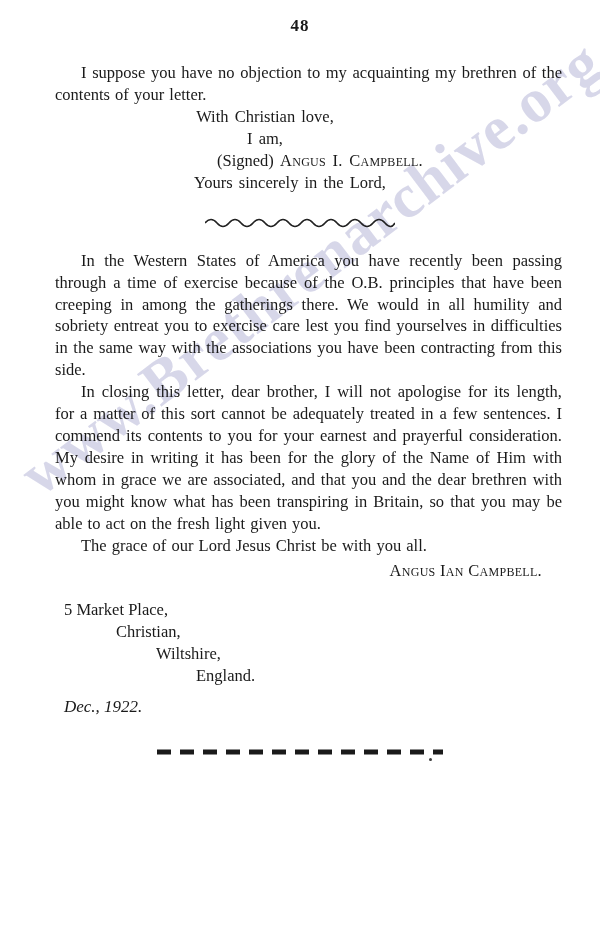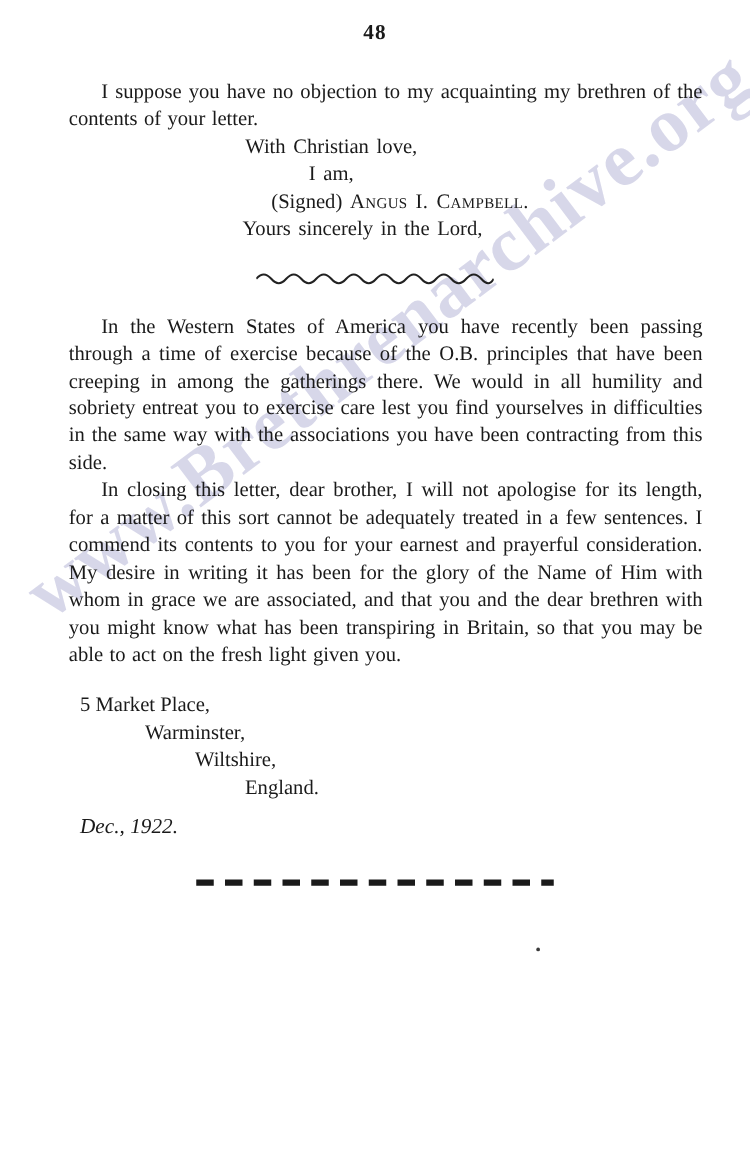--- a/index.html
+++ b/index.html
@@ -164,24 +164,26 @@
       <div class="center-line lean-left-2">Yours sincerely in the Lord,</div>
     </div>
 
     <svg class="squiggle" viewBox="0 0 190 14" preserveAspectRatio="none">
       <path d="M0,7 Q6,0 12,7 T24,7 T36,7 T48,7 T60,7 T72,7 T84,7 T96,7 T108,7 T120,7 T132,7 T144,7 T156,7 T168,7 T180,7 T190,7" fill="none" stroke="#222" stroke-width="1.6"></path>
     </svg>
 
     <div>
       <p class="indent">In the Western States of America you have recently been passing through a time of exercise because of the O.B. principles that have been creeping in among the gatherings there. We would in all humility and sobriety entreat you to exercise care lest you find yourselves in difficulties in the same way with the associations you have been contracting from this side.</p>
       <p class="indent">In closing this letter, dear brother, I will not apologise for its length, for a matter of this sort cannot be adequately treated in a few sentences. I commend its contents to you for your earnest and prayerful consideration. My desire in writing it has been for the glory of the Name of Him with whom in grace we are associated, and that you and the dear brethren with you might know what has been transpiring in Britain, so that you may be able to act on the fresh light given you.</p>
+      <p class="indent">The grace of our Lord Jesus Christ be with you all.</p>
+      <div class="closing-right smallcaps">Angus Ian Campbell.</div>
 
       <div class="address">
         <div class="addr-0">5 Market Place,</div>
-        <div class="addr-1">Warminster,</div>
+        <div class="addr-1">Christian,</div>
         <div class="addr-2">Wiltshire,</div>
         <div class="addr-3">England.</div>
       </div>
       <div class="addr-date">Dec., 1922.</div>
     </div>
 
     <svg class="dashrule" viewBox="0 0 290 10" preserveAspectRatio="none">
       <line x1="2" y1="5" x2="288" y2="5" stroke="#1a1a1a" stroke-width="5" stroke-dasharray="14 9"></line>
     </svg>
 

